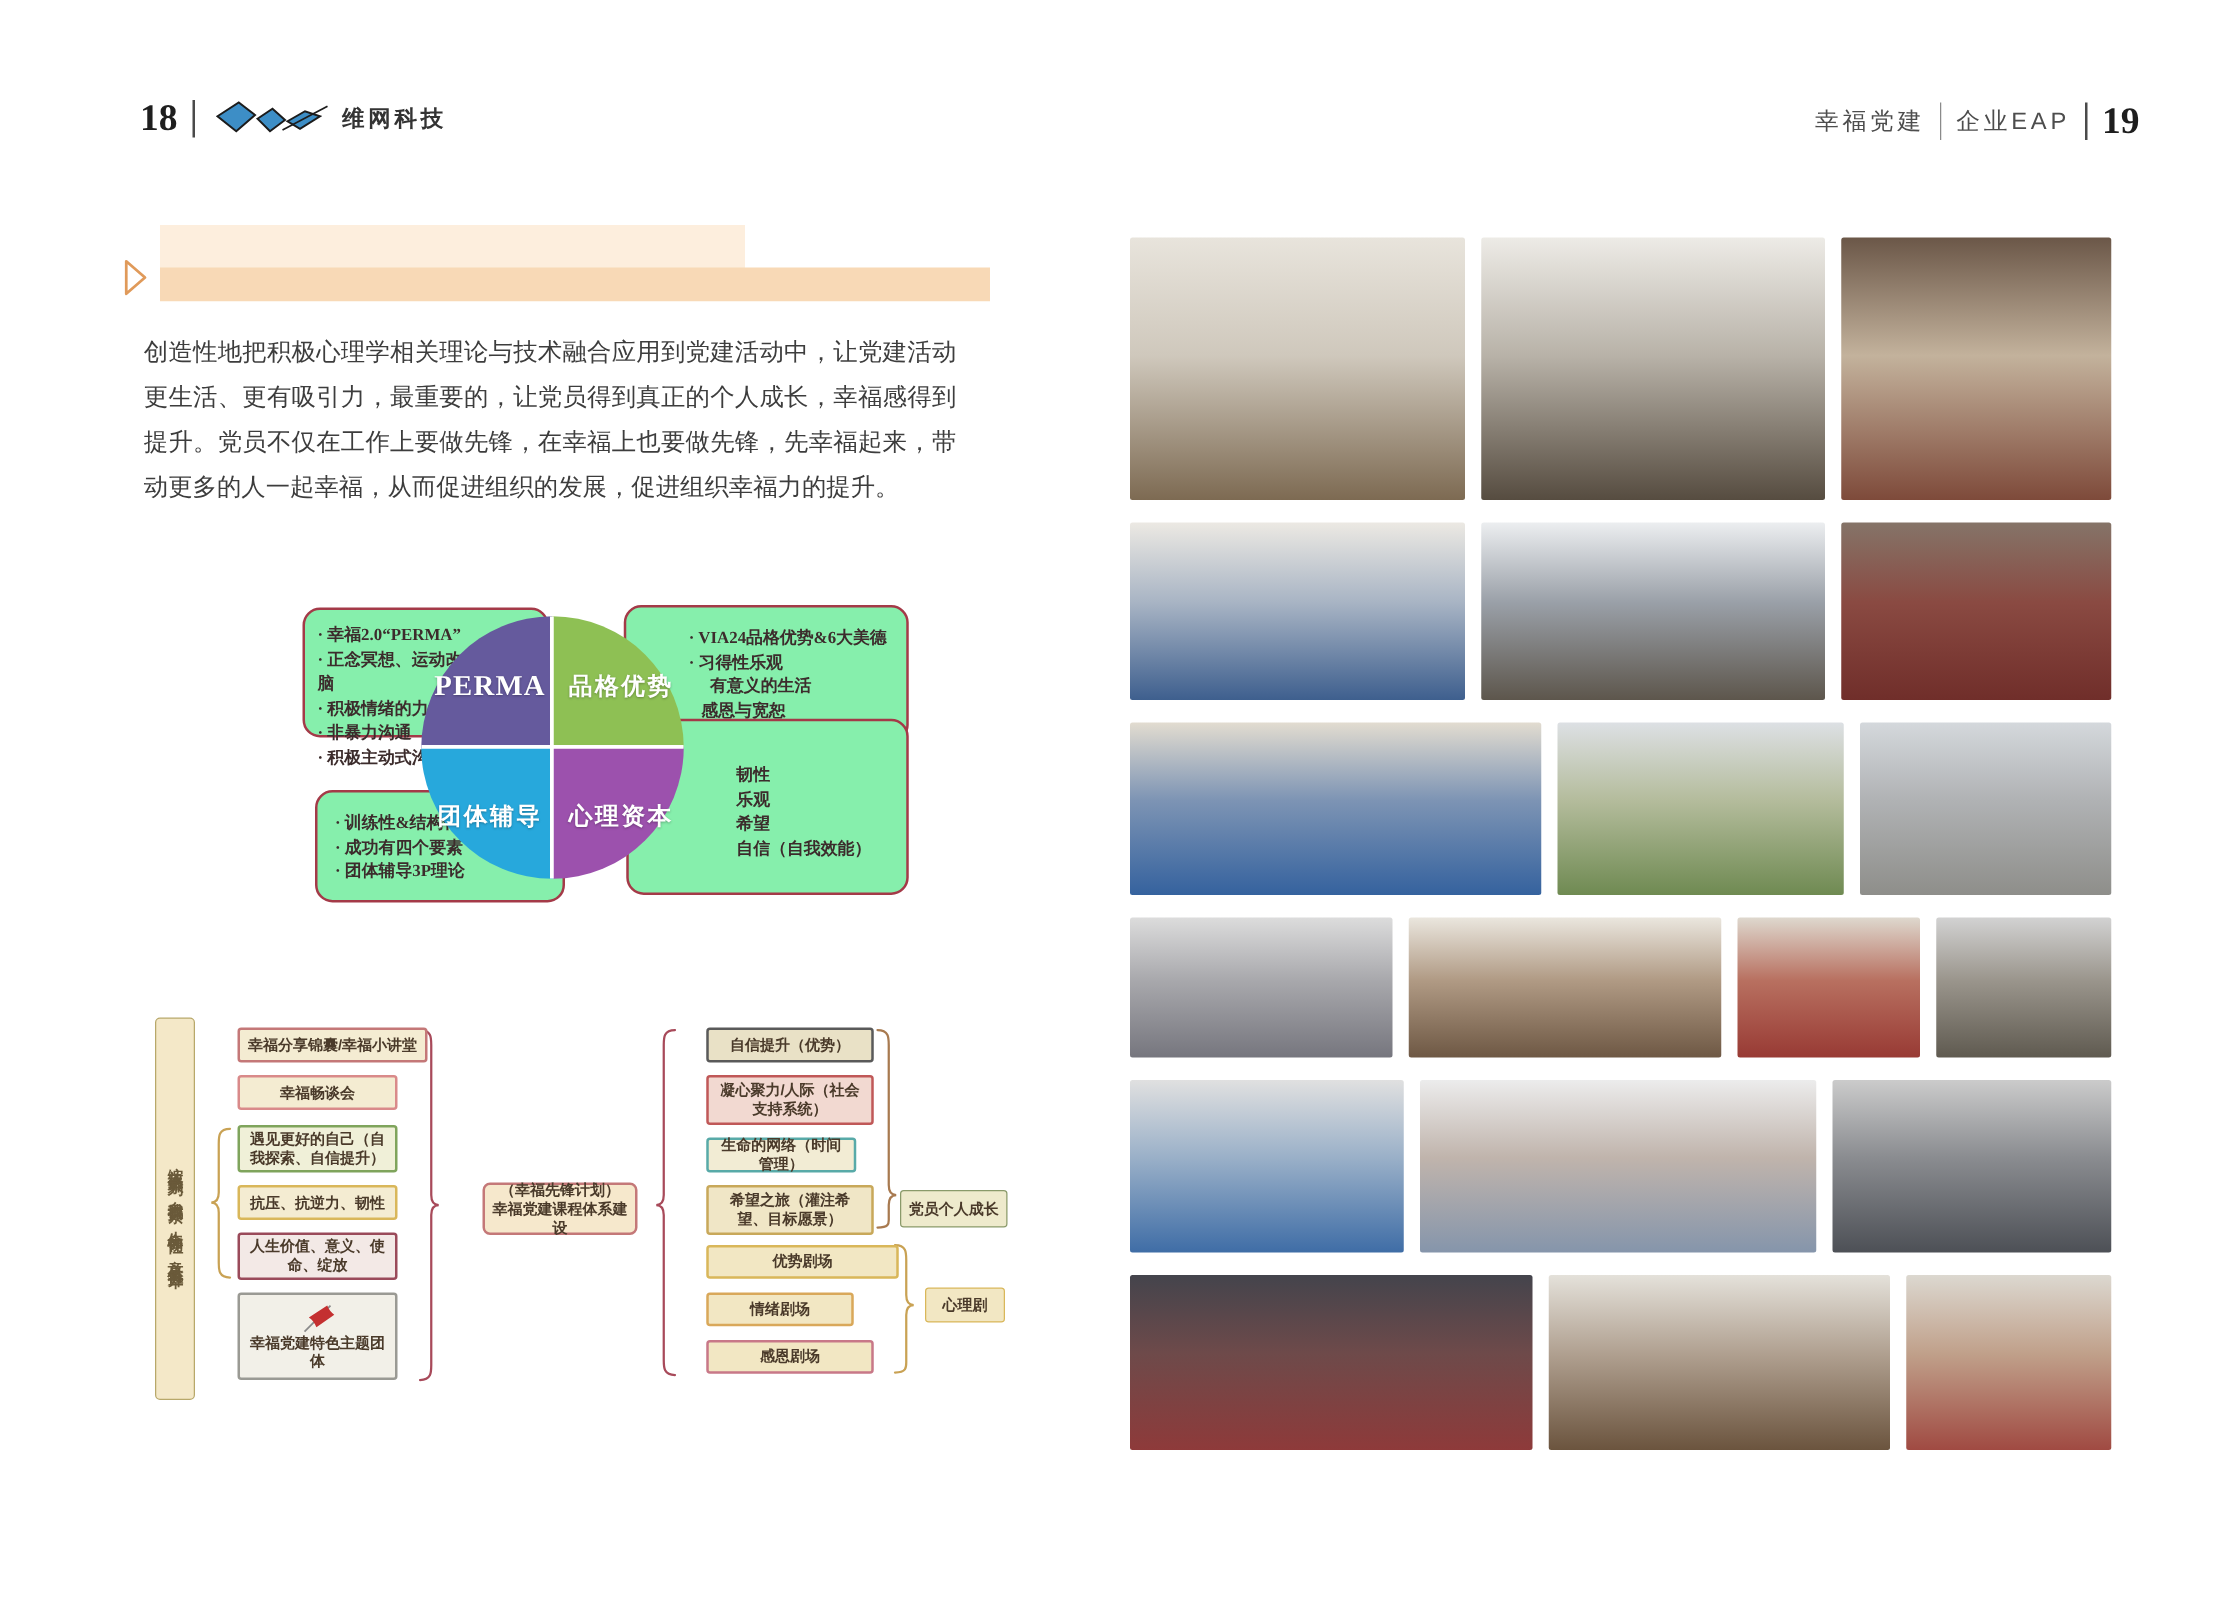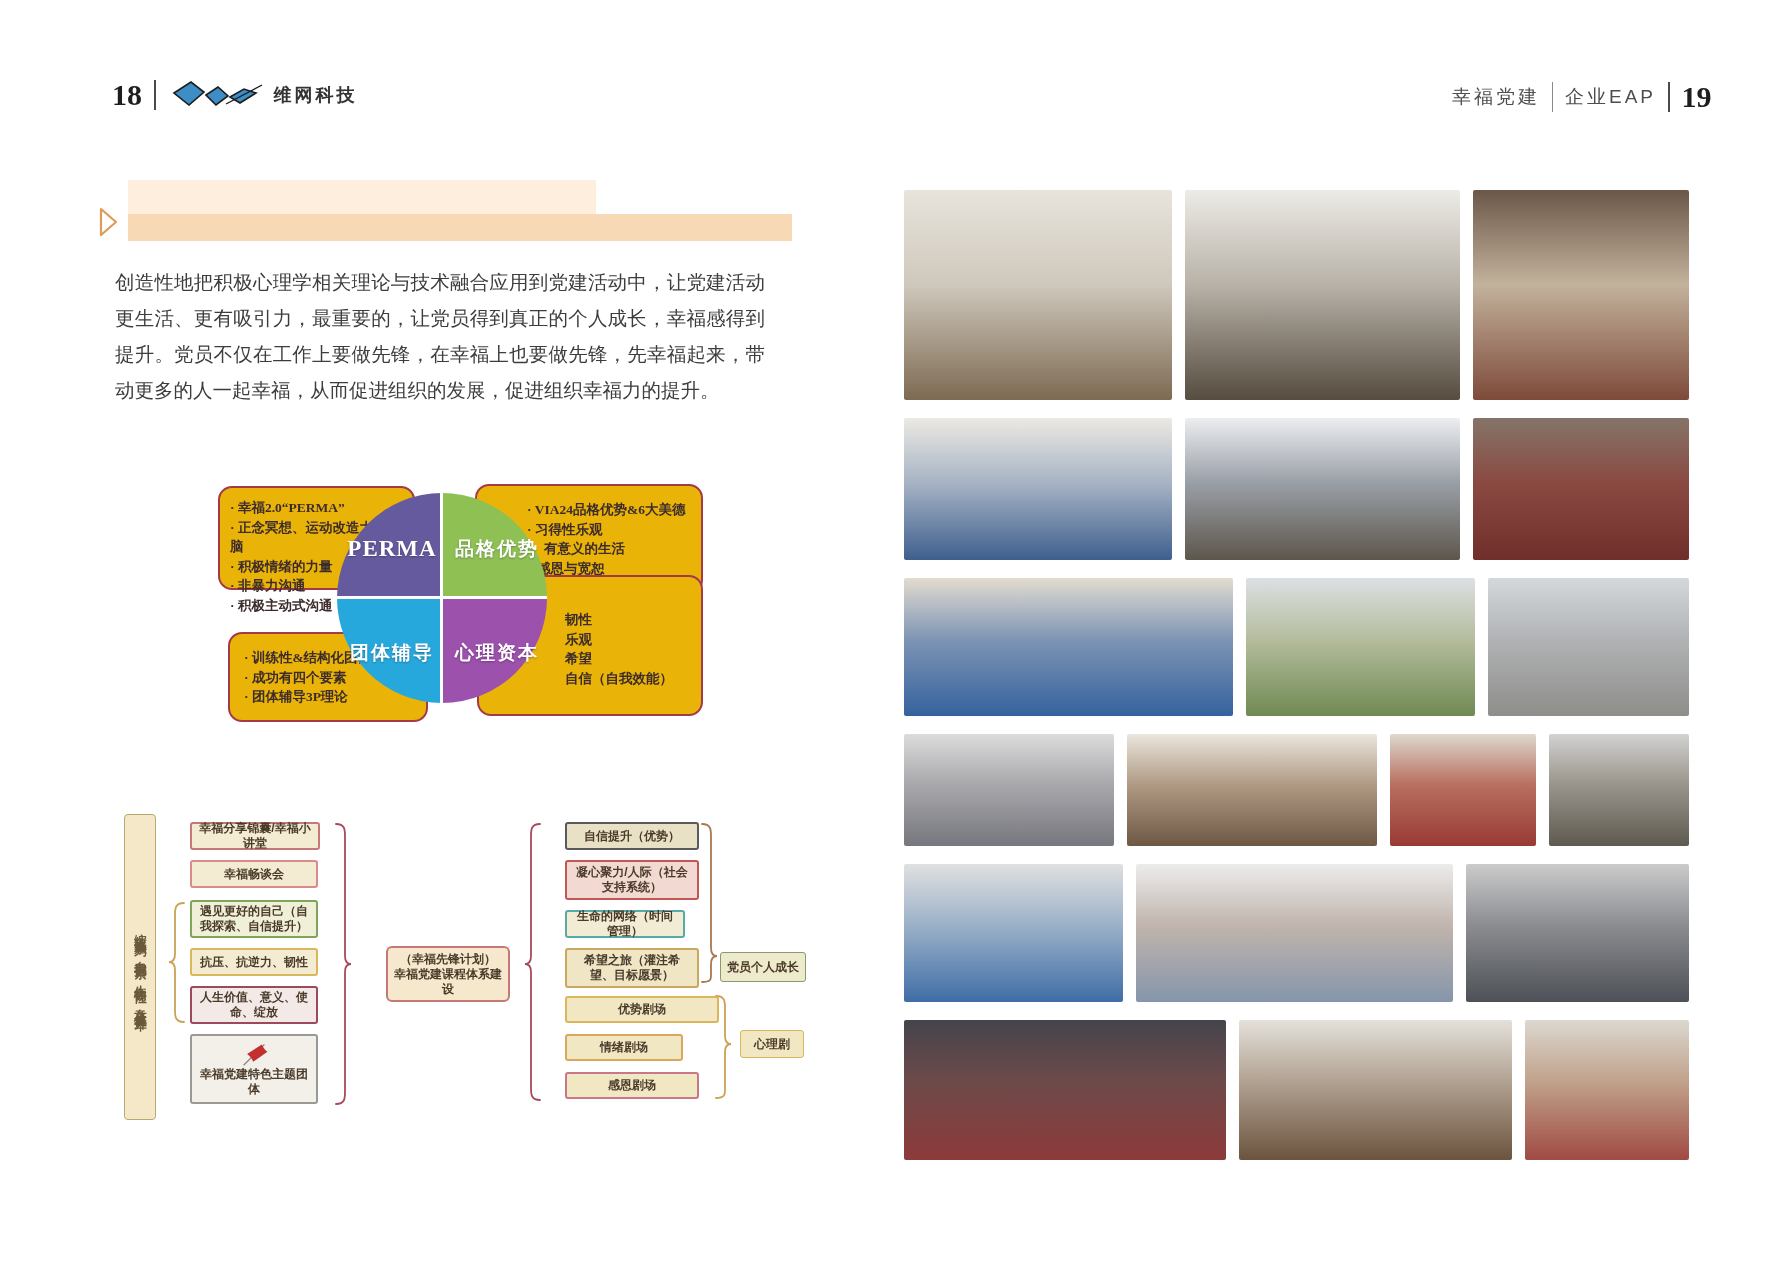--- a/index.html
+++ b/index.html
@@ -17,21 +17,21 @@
   
   .title-wash{position:absolute;left:128px;top:180px;width:468px;height:60px;background:#fdeedd;}
   .title-bar{position:absolute;left:128px;top:214px;width:664px;height:27px;background:#f8d9b6;}
   .sec-title{position:absolute;left:147px;top:170px;font-size:45px;font-weight:700;color:#ed9140;letter-spacing:2px;}
   .tri-icon{position:absolute;left:99px;top:207px;}
 
   .intro{position:absolute;left:115px;top:264px;width:650px;font-size:19.5px;line-height:36px;
          color:#3d3d3d;text-align:justify;}
 
   
-  .pbox{position:absolute;border:2.5px solid #a43a48;border-radius:14px;background:#eab308;box-sizing:border-box;}
+  .pbox{position:absolute;border:2.5px solid #a43a48;border-radius:14px;background:#86efac;box-sizing:border-box;margin-left:24px;}
   .pbox ul{list-style:none;margin:0;padding:10px 10px;font-size:13.5px;line-height:19.5px;font-weight:700;
            color:#3c2c2c;font-family:"Liberation Serif","DejaVu Serif",serif;}
   .pie{position:absolute;left:337px;top:493px;width:210px;height:210px;border-radius:50%;overflow:hidden;z-index:3;}
   .pie .hx{position:absolute;left:0;top:103px;width:100%;height:3px;background:#fff;}
   .pie .vx{position:absolute;left:103px;top:0;width:3px;height:100%;background:#fff;}
   .qlabel{position:absolute;transform:translate(-50%,-50%);color:#fff;font-weight:700;font-size:19px;
           letter-spacing:2px;text-shadow:0 1px 2px rgba(0,0,0,.3);white-space:nowrap;z-index:4;}
   .qlabel.perma{font-family:"Liberation Serif","DejaVu Serif",serif;font-size:23px;letter-spacing:1px;}
 
   
@@ -119,21 +119,21 @@
     <div class="hx"></div>
     <div class="vx"></div>
   </div>
   <span class="qlabel perma" style="left:392px;top:549px;">PERMA</span>
   <span class="qlabel" style="left:497px;top:549px;">品格优势</span>
   <span class="qlabel" style="left:392px;top:653px;">团体辅导</span>
   <span class="qlabel" style="left:497px;top:653px;">心理资本</span>
 
   <div class="vlabel">绽放生命系列：自我探索·生命韧性·意义价值升华</div>
 
-  <div class="fbox" style="left:190px;top:822px;width:130px;height:28px;border:2px solid #c47878;">
+  <div class="fbox" style="left:190px;top:822px;width:152px;height:28px;border:2px solid #c47878;">
     <span>幸福分享锦囊/幸福小讲堂</span>
   </div>
   <div class="fbox" style="left:190px;top:860px;width:128px;height:28px;border:2px solid #d98a8a;">
     <span>幸福畅谈会</span>
   </div>
   <div class="fbox" style="left:190px;top:900px;width:128px;height:38px;border:2px solid #7fa45c;background:#f0f0d8;">
     <span>遇见更好的自己（自我探索、自信提升）</span>
   </div>
   <div class="fbox" style="left:190px;top:948px;width:128px;height:28px;border:2px solid #d9b75a;">
     <span>抗压、抗逆力、韧性</span>
@@ -142,21 +142,21 @@
     <span>人生价值、意义、使命、绽放</span>
   </div>
   <div class="fbox" style="left:190px;top:1034px;width:128px;height:70px;border:2px solid #9a9a94;background:#f2f0e8;">
     <svg width="36" height="26" viewBox="0 0 40 30">
       <line x1="8" y1="28" x2="32" y2="4" stroke="#8a8a8a" stroke-width="1.6"></line>
       <path d="M12 15 L29 4 C30.5 8 33 10.5 35.5 12.5 L19 24 C17.5 20 15 17 12 15 Z" fill="#c43030"></path>
     </svg>
     <span>幸福党建特色主题团体</span>
   </div>
 
-  <div class="fbox" style="left:386px;top:946px;width:124px;height:56px;border:2px solid #c47878;background:#f6e8cc;border-radius:6px;">
+  <div class="fbox" style="left:386px;top:946px;width:124px;height:42px;border:2px solid #c47878;background:#f6e8cc;border-radius:6px;">
     <span>（幸福先锋计划）</span>
     <span>幸福党建课程体系建设</span>
   </div>
 
   <div class="fbox" style="left:565px;top:822px;width:134px;height:28px;border:2px solid #5a5a5a;background:#e9e1c6;">
     <span>自信提升（优势）</span>
   </div>
   <div class="fbox" style="left:565px;top:860px;width:134px;height:40px;border:2px solid #c05858;background:#f2d9d1;">
     <span>凝心聚力/人际（社会支持系统）</span>
   </div>

